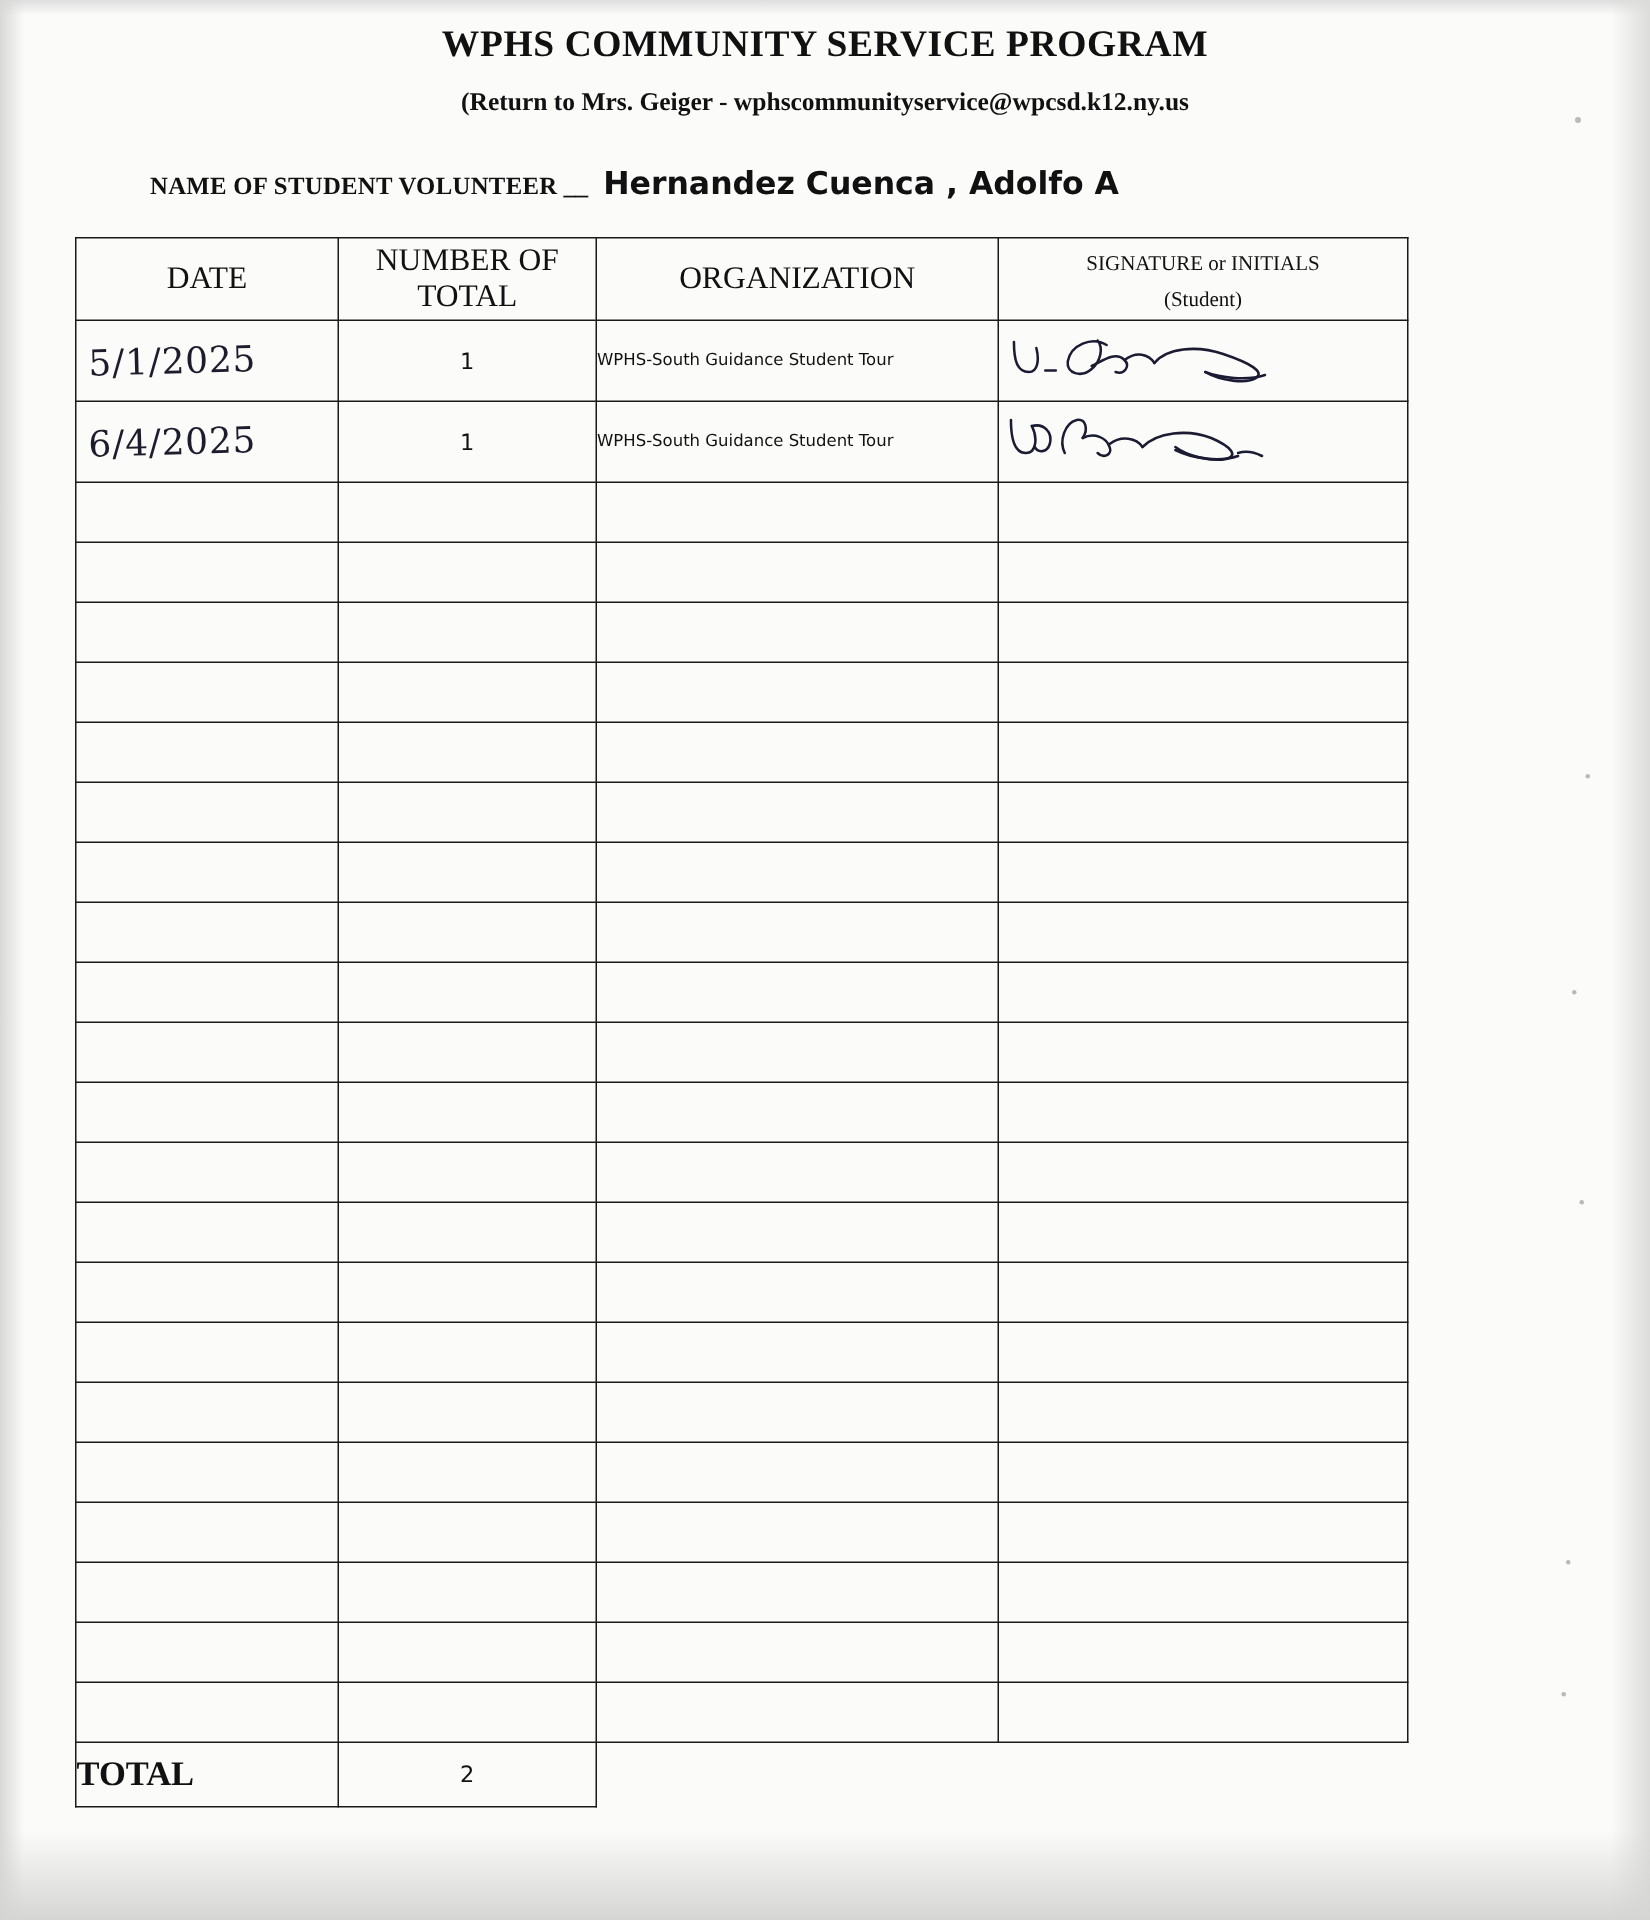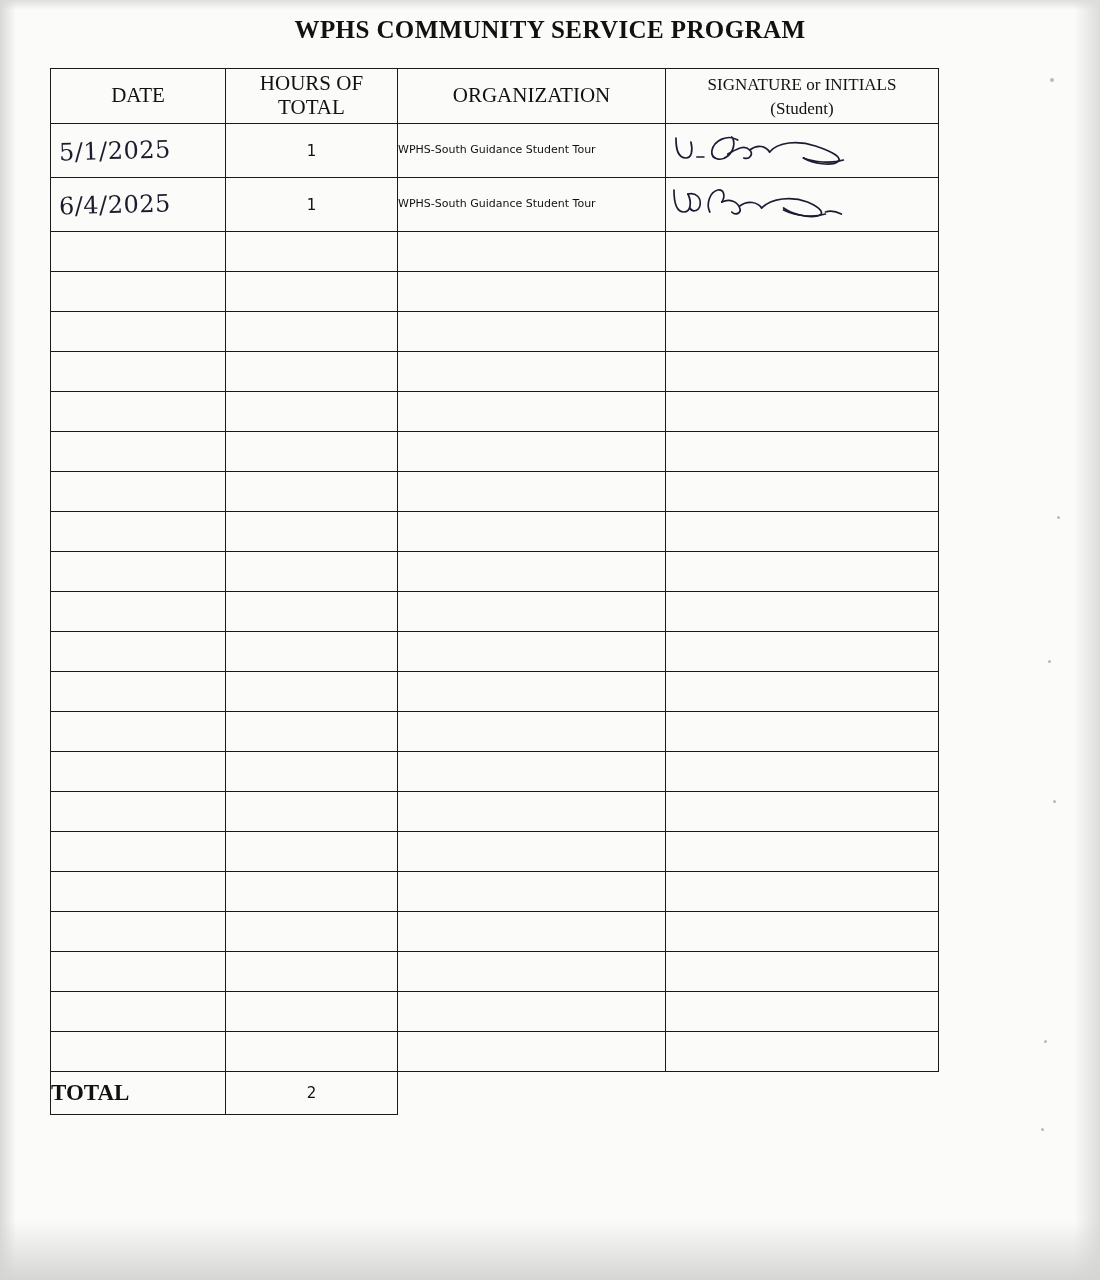--- a/index.html
+++ b/index.html
@@ -119,21 +119,21 @@
 
   thead th {
     height: 54px;
     font-weight: normal;
     font-size: 21px;
     text-align: center;
     color: #111;
     line-height: 1.12;
   }
   thead th .small {
-    font-size: 17px;
+    font-size: 14px;
   }
 
   tbody tr { height: 39px; }
   tbody td { height: 39px; }
 
   .cell-date-hand {
     font-family: "DejaVu Serif", serif;
     font-size: 24px;
     color: #1c1c2c;
     padding-left: 8px;
@@ -202,34 +202,40 @@
   <div class="scan-edge-bottom"></div>
 
   <div class="speck" style="left:1050px; top:78px; width:4px; height:4px;"></div>
   <div class="speck" style="left:1057px; top:516px; width:3px; height:3px;"></div>
   <div class="speck" style="left:1048px; top:660px; width:3px; height:3px;"></div>
   <div class="speck" style="left:1053px; top:800px; width:3px; height:3px;"></div>
   <div class="speck" style="left:1044px; top:1040px; width:3px; height:3px;"></div>
   <div class="speck" style="left:1041px; top:1128px; width:3px; height:3px;"></div>
 
   <div class="title-main">WPHS COMMUNITY SERVICE PROGRAM</div>
-
+  <div class="title-return">(Return to Mrs. Geiger - wphscommunityservice@wpcsd.k12.ny.us</div>
+
+  <div class="name-row">
+    <span class="name-label">NAME OF STUDENT VOLUNTEER</span>
+    <span class="name-underscore">__</span>
+    <span class="name-value">Hernandez Cuenca , Adolfo A</span>
+  </div>
 
   <table class="sheet">
     <colgroup>
       <col class="col-date">
       <col class="col-hours">
       <col class="col-org">
       <col class="col-sig">
     </colgroup>
     <thead>
       <tr>
         <th>DATE</th>
         <th>
-          <span>HOURS OF</span><br>
+          <span>NUMBER OF</span><br>
           <span>TOTAL</span>
         </th>
         <th>ORGANIZATION</th>
         <th>
           <span class="small">SIGNATURE or INITIALS</span><br>
           <span class="small">(Student)</span>
         </th>
       </tr>
     </thead>
     <tbody>

